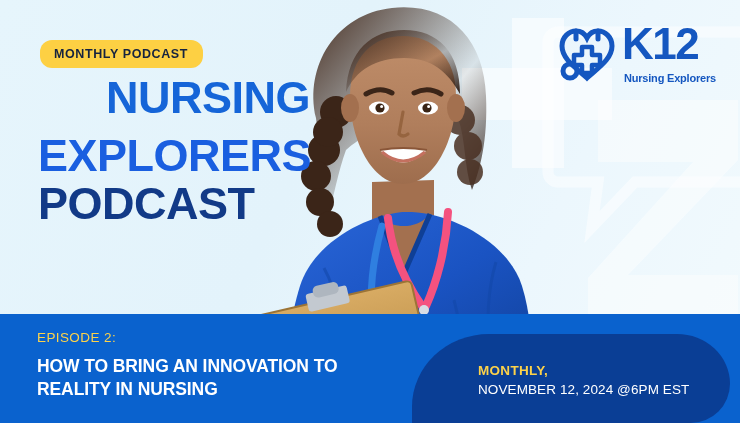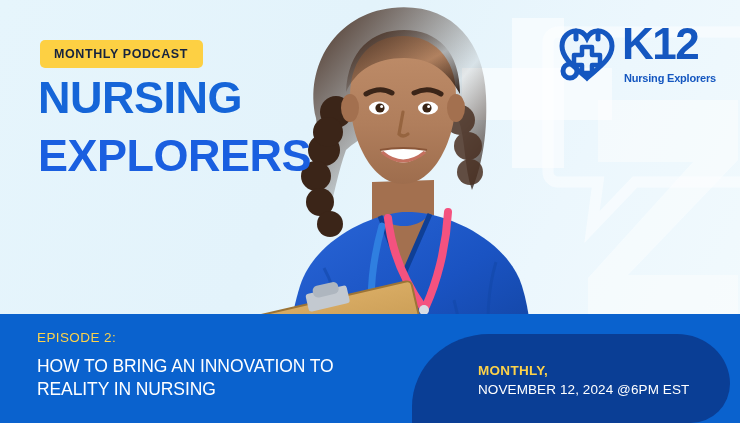--- a/index.html
+++ b/index.html
@@ -36,29 +36,29 @@
   }
 
   
   .photo { position:absolute; left:196px; top:0; width:420px; height:360px; }
 
   
   .badge {
     position:absolute; left:40px; top:40px;
     background:#fdd043; color:#16233f;
     font-weight:bold; font-size:12.5px; letter-spacing:.6px;
-    padding:7px 15px 7px 14px; border-radius:5px;
+    padding:7px 15px 7px 14px; border-radius:12px;
     white-space:nowrap;
   }
   .title { position:absolute; left:38px; top:76px; width:340px; }
   .title .line {
     font-weight:bold; letter-spacing:-0.5px;
     line-height:.96; white-space:nowrap;
   }
-  .title .l1 { font-size:45px; color:#1565d8; }
+  .title .l1 { font-size:45px; color:#1565d8;text-align:center; }
   .title .l2 { font-size:45px; color:#1a5fe0; margin-top:15px; }
   .title .l3 { font-size:45px; color:#123a87; margin-top:5px; }
 
   
   .logo { position:absolute; left:556px; top:24px; width:172px; height:62px; }
   .logo-mark { position:absolute; left:0; top:2px; width:62px; height:56px; }
   .logo-k12 {
     position:absolute; left:66px; top:-2px;
     font-size:44px; font-weight:bold; color:#1557c0;
     letter-spacing:-1.5px; line-height:1;text-align:center;
@@ -74,21 +74,21 @@
     position:absolute; left:0; top:314px; width:740px; height:109px;
     background:#0a62ce;
   }
   .banner-ep {
     position:absolute; left:37px; top:330px;
     color:#fcd24a; font-size:13.5px; font-weight:normal;
     letter-spacing:.4px;
   }
   .banner-title {
     position:absolute; left:37px; top:355px; width:370px;
-    color:#ffffff; font-size:17.5px; font-weight:normal;
+    color:#ffffff; font-size:17.5px; font-weight:bold;
     line-height:1.33; letter-spacing:-0.1px;
   }
   .date-panel {
     position:absolute; left:412px; top:334px;
     width:318px; height:89px;
     background:#0a3e95;
     border-top-left-radius:90px 85px;
     border-top-right-radius:62px 58px;
     border-bottom-right-radius:46px 46px;
   }
@@ -243,20 +243,21 @@
       </g>
       <path d="M232 352 C224 346 212 350 208 360 L242 360 Z" fill="#b88560"></path>
     </g>
   </svg>
 
   <div class="badge">MONTHLY PODCAST</div>
 
   <div class="title">
     <div class="line l1">NURSING</div>
     <div class="line l2">EXPLORERS</div>
+    <div class="line l3">PODCAST</div>
   </div>
 
   <div class="logo">
     <svg class="logo-mark" viewBox="0 0 62 56">
       <path d="M31 52 C20 42 6 33 6 20 C6 11 13 5 20 5 C25 5 29 8 31 12
                C33 8 37 5 42 5 C49 5 56 11 56 20 C56 33 42 42 31 52 Z" fill="none" stroke="#1557c0" stroke-width="5" stroke-linecap="round"></path>
       <path d="M20 5 L20 13" stroke="#1557c0" stroke-width="5" stroke-linecap="round"></path>
       <path d="M42 5 L42 13" stroke="#1557c0" stroke-width="5" stroke-linecap="round"></path>
       <circle cx="14" cy="45" r="7" fill="none" stroke="#1557c0" stroke-width="5"></circle>
       <path d="M26 21 h10 v8 h8 v10 h-8 v8 h-10 v-8 h-8 v-10 h8 Z" fill="none" stroke="#1557c0" stroke-width="4.5" stroke-linejoin="round"></path>

